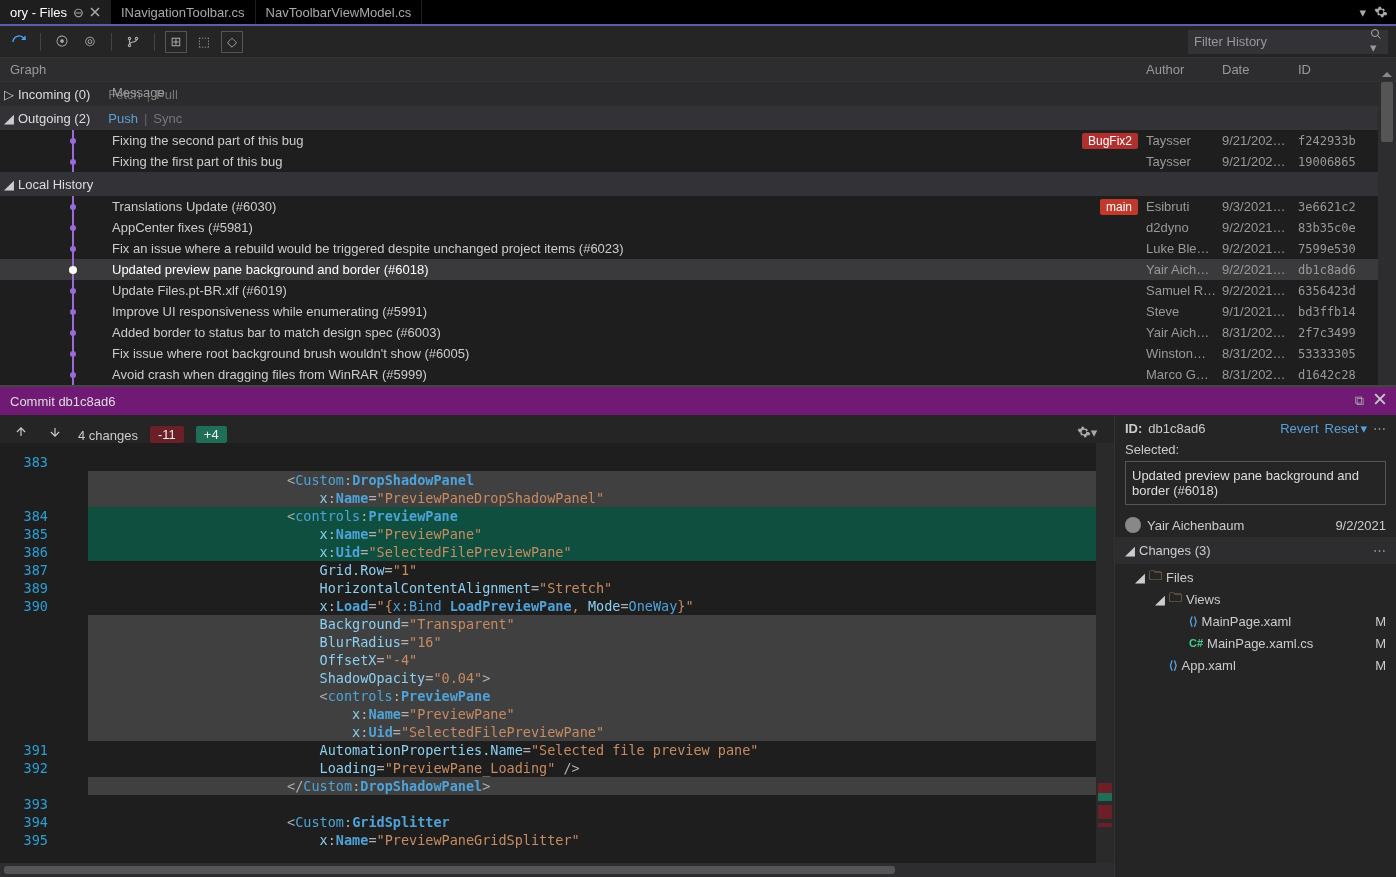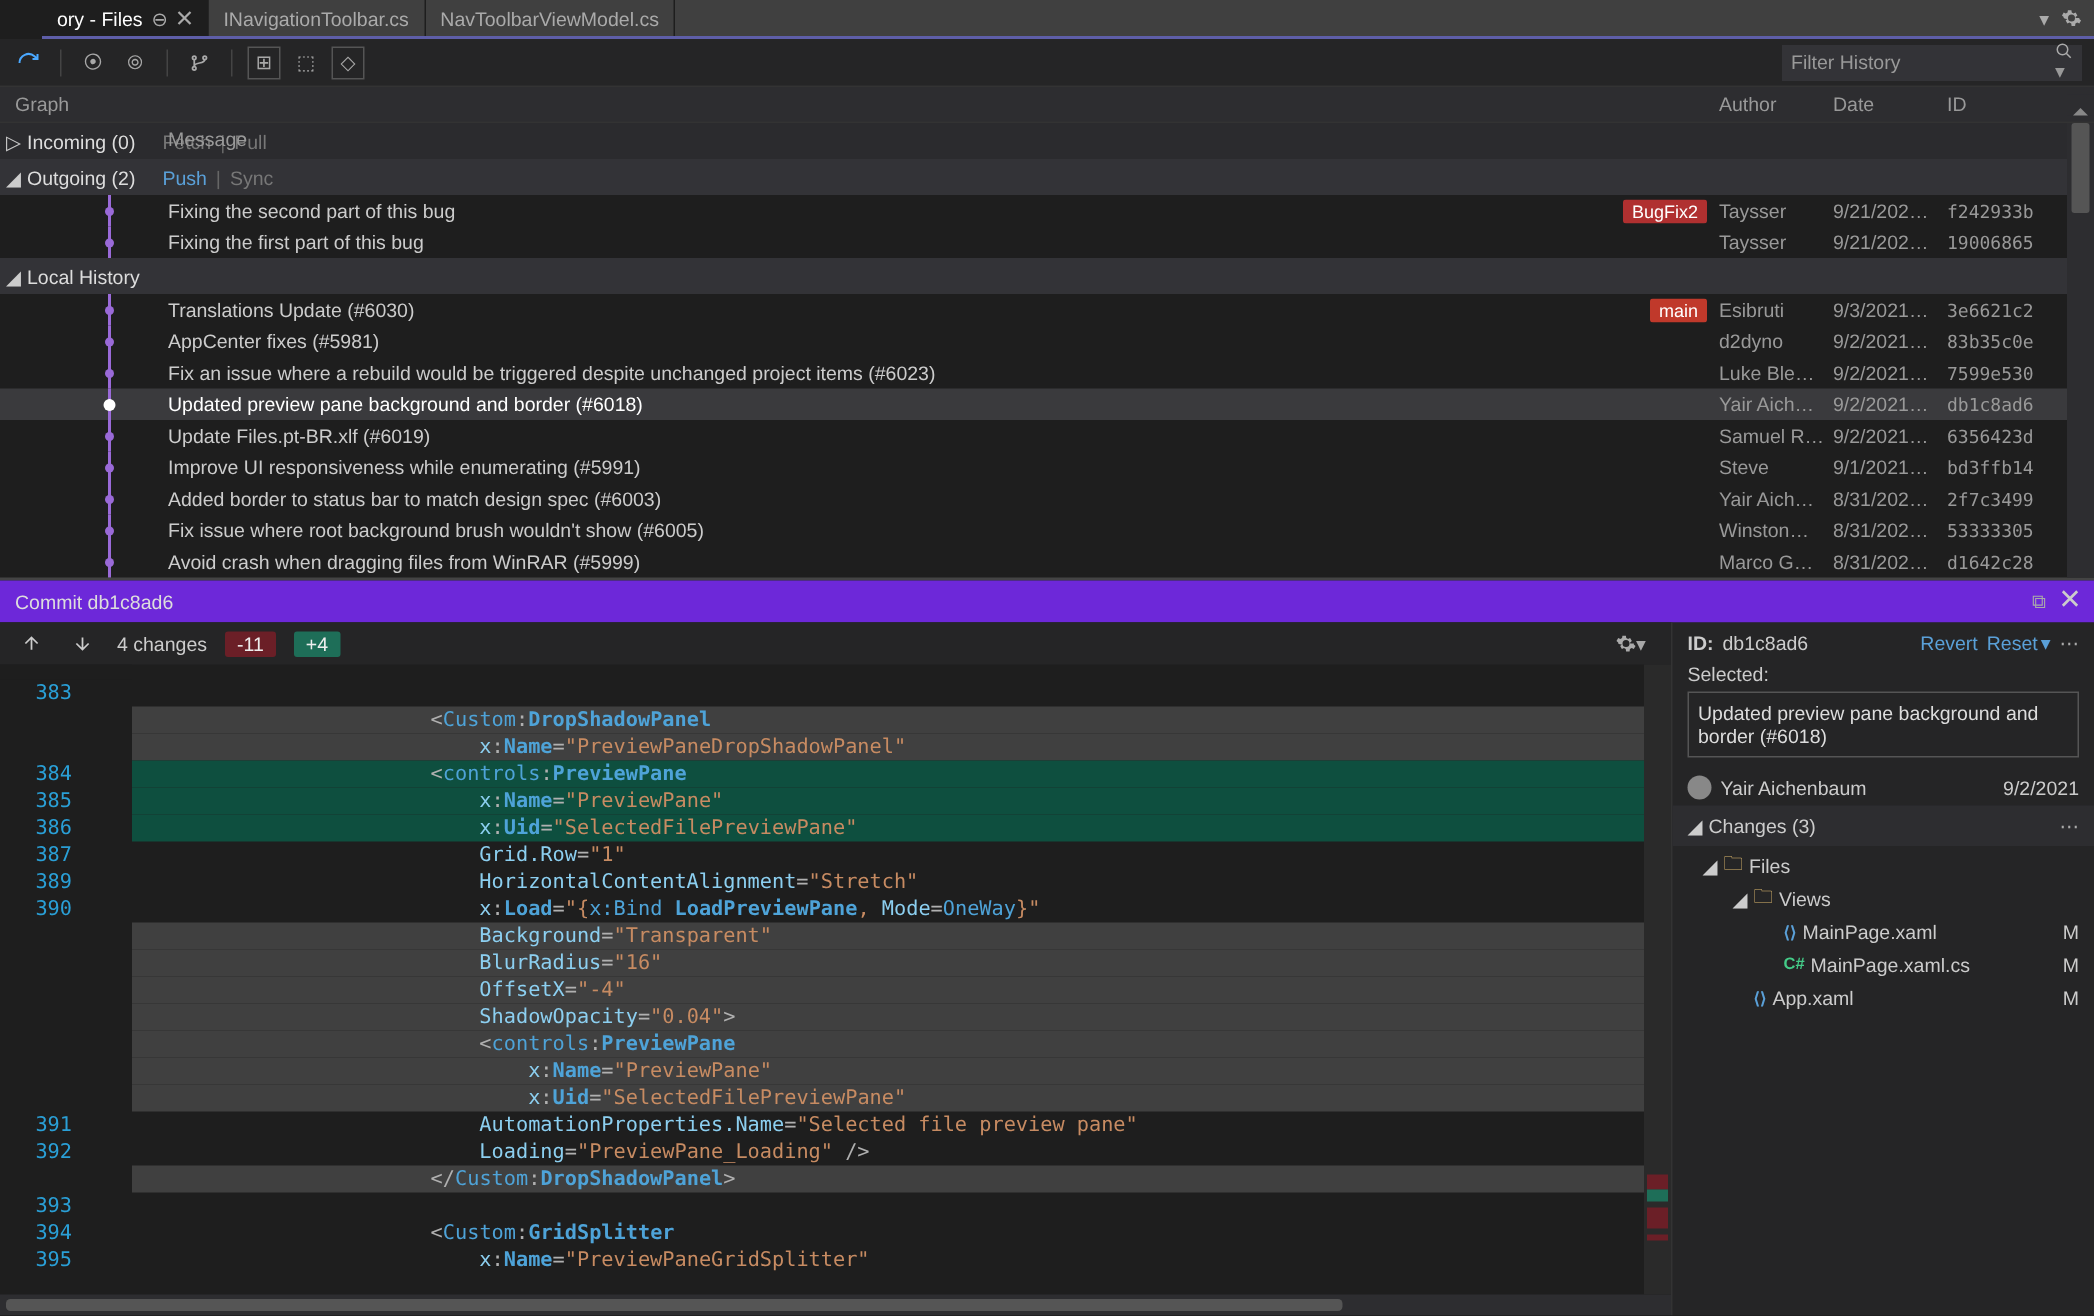--- a/index.html
+++ b/index.html
@@ -10,25 +10,24 @@
     color: #cccccc;
     width: 1396px;
     height: 877px;
     overflow: hidden;
     display: flex;
     flex-direction: column;
   }
   
   .tab-bar {
     height: 26px;
-    background: #404040;
+    background: #000000;
     display: flex;
     align-items: stretch;
     border-bottom: 2px solid #5e5ea8;
-    margin-left: 28px;
   }
   .tab {
     display: flex;
     align-items: center;
     padding: 0 10px;
     gap: 6px;
     color: #aaa;
     cursor: pointer;
     border-right: 1px solid #1e1e1e;
   }
@@ -185,36 +184,36 @@
     position: absolute; top: 0; width: 12px; left: 3px; height: 60px; background: #555; border-radius: 2px;
   }
   
   .splitter {
     height: 2px;
     background: #444;
   }
   
   .detail-header {
     height: 28px;
-    background: #6d28d9;
+    background: #701a75;
     display: flex;
     align-items: center;
     padding: 0 10px;
     color: #ddd;
     justify-content: space-between;
   }
   .detail-header-icons {
     display: flex; gap: 10px; color: #aaa;
   }
   
   .diff-toolbar {
     height: 28px;
     background: #252526;
     display: flex;
-    align-items: center;
+    align-items: flex-end;
     padding: 0 10px;
     gap: 12px;
     color: #ccc;
   }
   .count-del {
     background: #6b1f27;
     color: #eee;
     padding: 1px 8px;
     border-radius: 2px;
   }

